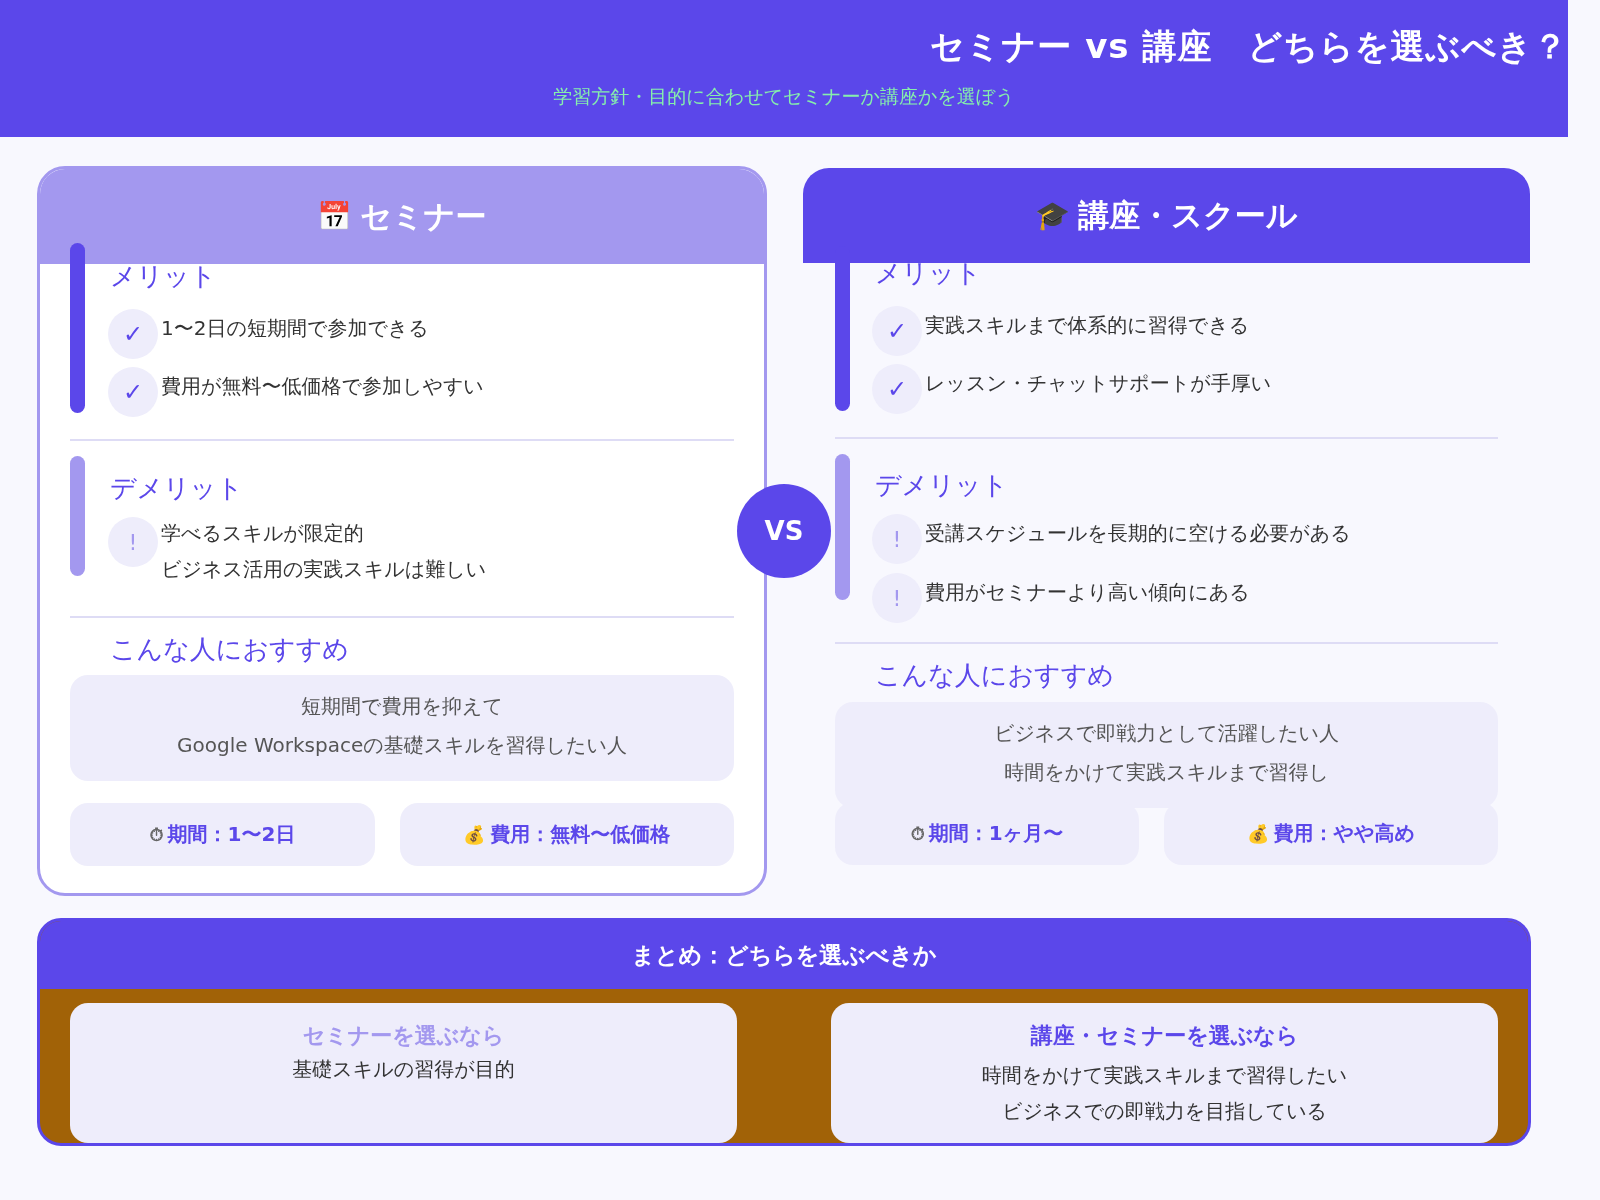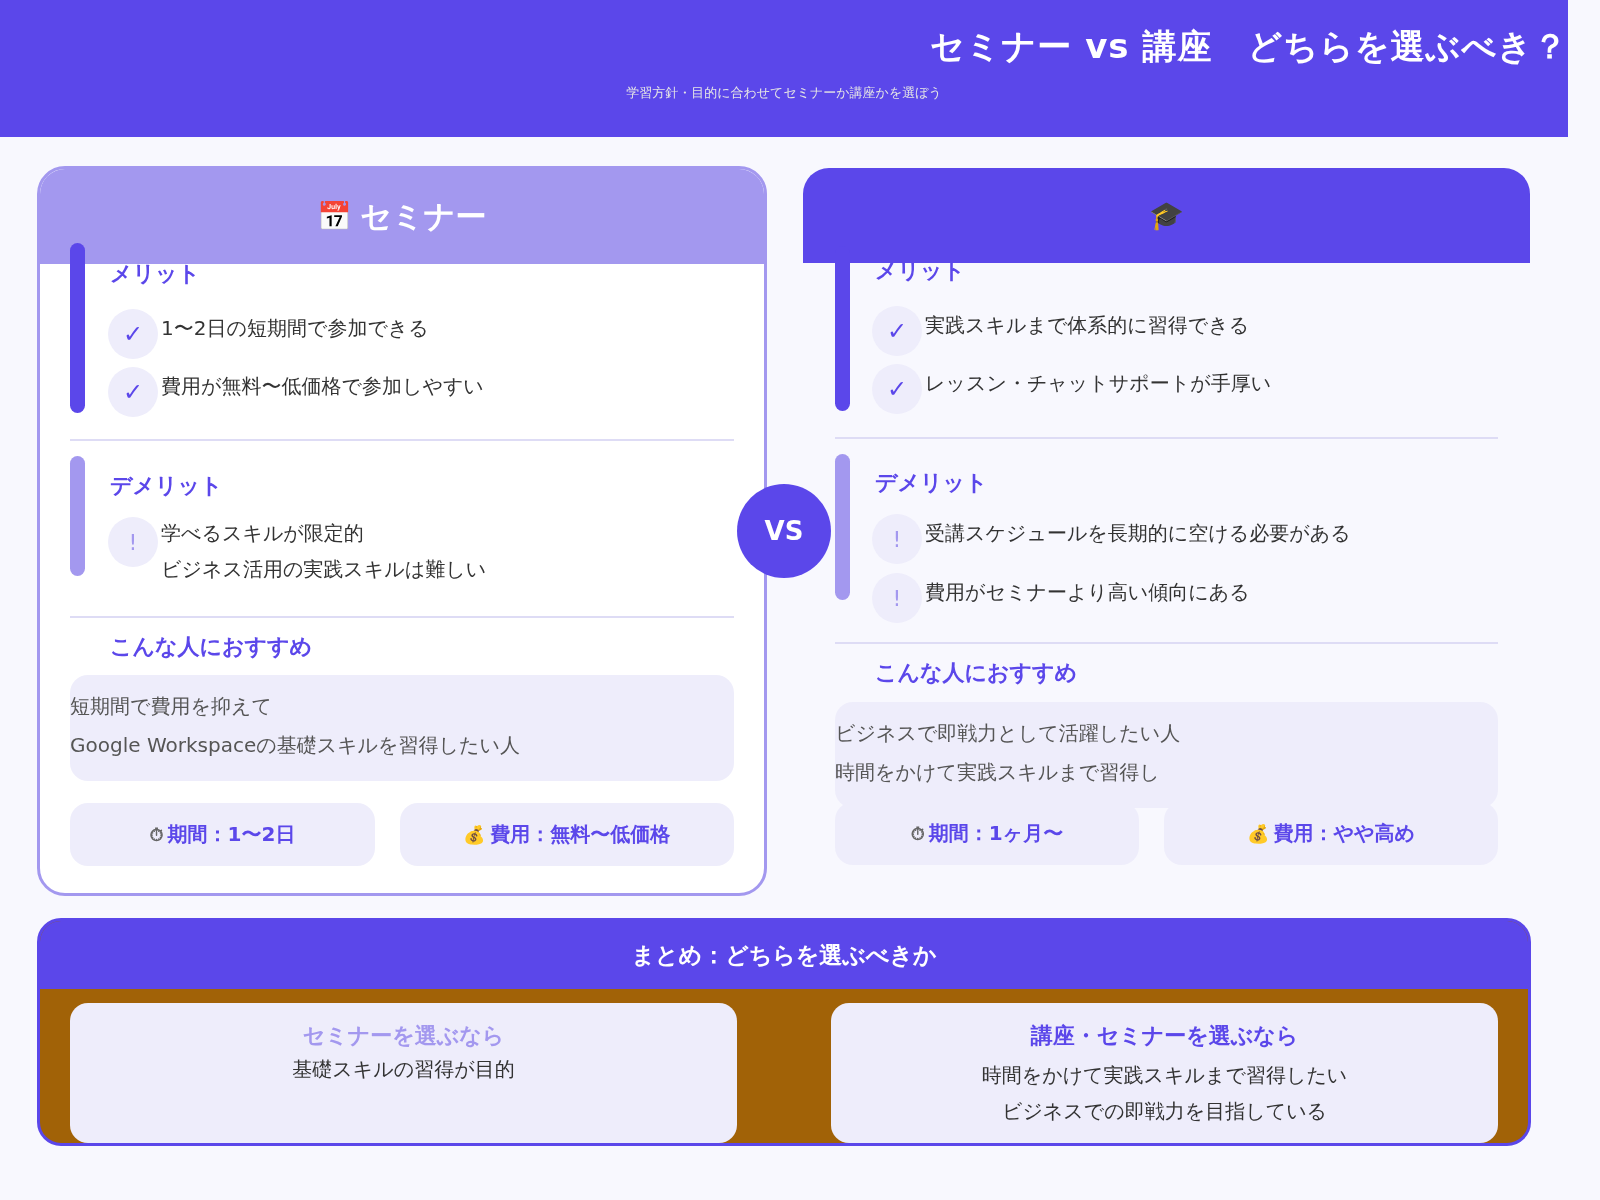--- a/index.html
+++ b/index.html
@@ -13,21 +13,21 @@
     .header {
       position: absolute; left: 0; top: 0; width: 1568px; height: 137px;
       background: #5b47ea; text-align: center;
     }
     .header .title {
       position: absolute; left: 0; right: 0; top: 24px;
       font-size: 34px; font-weight: bold; color: #fff; letter-spacing: 1px; text-align: right;
     }
     .header .subtitle {
       position: absolute; left: 0; right: 0; top: 84px;
-      font-size: 13px; color: #e5e5e5;
+      font-size: 19px; color: #86efac;
     }
 
     
     .card { position: absolute; }
     .card-left {
       left: 37px; top: 166px; width: 730px; height: 730px;
       background: #fff; border: 3px solid #a398ef; border-radius: 28px; overflow: hidden;
     }
     .card-right {
       left: 803px; top: 168px; width: 727px; height: 720px;
@@ -39,37 +39,37 @@
     }
     .card-left .card-head { background: #a398ef; }
     .card-right .card-head { background: #5b47ea; border-radius: 26px 26px 0 0; }
     .head-icon { font-size: 28px; }
 
     .accent-bar { position: absolute; width: 15px; border-radius: 8px; }
     .bar-strong { background: #5b47ea; }
     .bar-light { background: #a398ef; }
 
     .sec-title {
-      position: absolute; font-size: 22px; font-weight: bold; color: #5b47ea;
+      position: absolute; font-size: 26px; font-weight: normal; color: #5b47ea;
     }
     .item { position: absolute; display: flex; align-items: flex-start; }
     .bubble {
       width: 50px; height: 50px; border-radius: 50%; background: #eeedfb;
       display: flex; align-items: center; justify-content: center;
       font-size: 24px; flex-shrink: 0;
     }
     .bubble.check { color: #5b47ea; }
     .bubble.warn { color: #a398ef; font-size: 22px; }
     .item-text { margin-left: 3px; margin-top: 2px; font-size: 20px; color: #333; line-height: 34px; }
 
     .divider { position: absolute; height: 2px; background: #dedcf5; }
 
     .rec-box {
       position: absolute; background: #eeedfb; border-radius: 18px;
-      text-align: left; font-size: 20px; color: #555; line-height: 39px;
+      text-align: center; font-size: 20px; color: #555; line-height: 39px;
       padding-top: 12px;
     }
     .pill {
       position: absolute; height: 63px; background: #eeedfb; border-radius: 18px;
       display: flex; align-items: center; justify-content: center; gap: 4px;
       font-size: 20px; font-weight: bold; color: #5b47ea;
     }
     .pill-icon { font-size: 18px; color: #666; }
 
     .vs {
@@ -150,20 +150,21 @@
   </div>
   <div class="pill" style="left:360px; top:634px; width:334px;">
     <span class="pill-icon">💰</span>
     <span>費用：無料〜低価格</span>
   </div>
 </div>
 
 <div class="card card-right">
   <div class="card-head">
     <span class="head-icon">🎓</span>
+    <span>講座・スクール</span>
   </div>
 
   <div class="accent-bar bar-strong" style="left:32px; top:78px; height:165px;"></div>
   <div class="sec-title" style="left:72px; top:88px;">メリット</div>
 
   <div class="item" style="left:69px; top:138px;">
     <span class="bubble check">✓</span>
     <span class="item-text">実践スキルまで体系的に習得できる</span>
   </div>
   <div class="item" style="left:69px; top:196px;">

